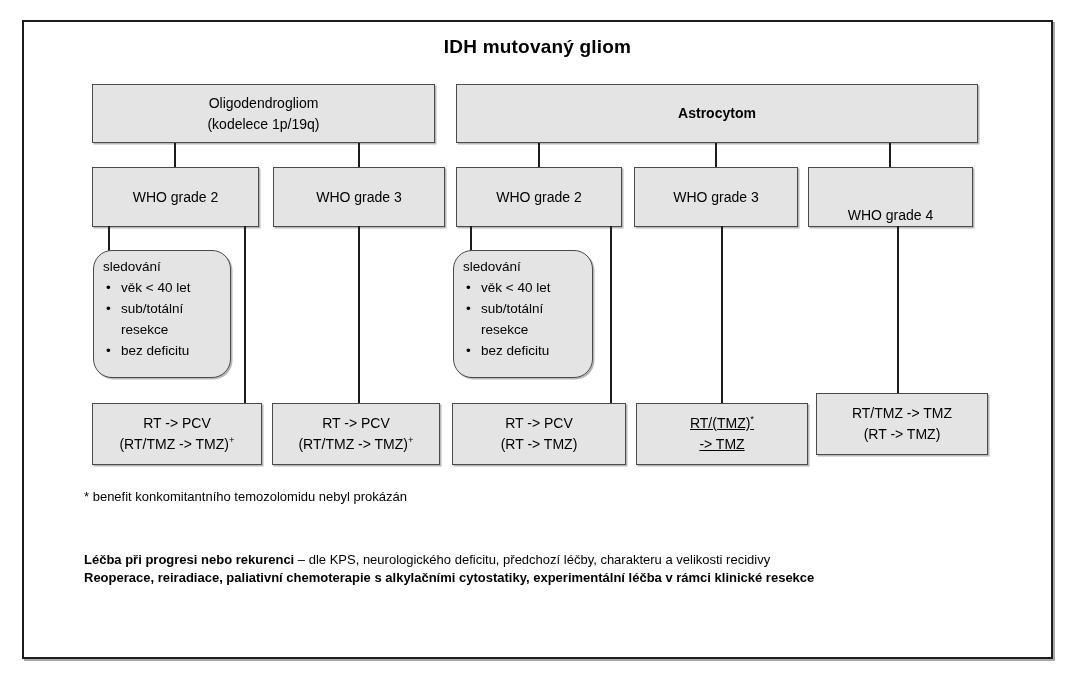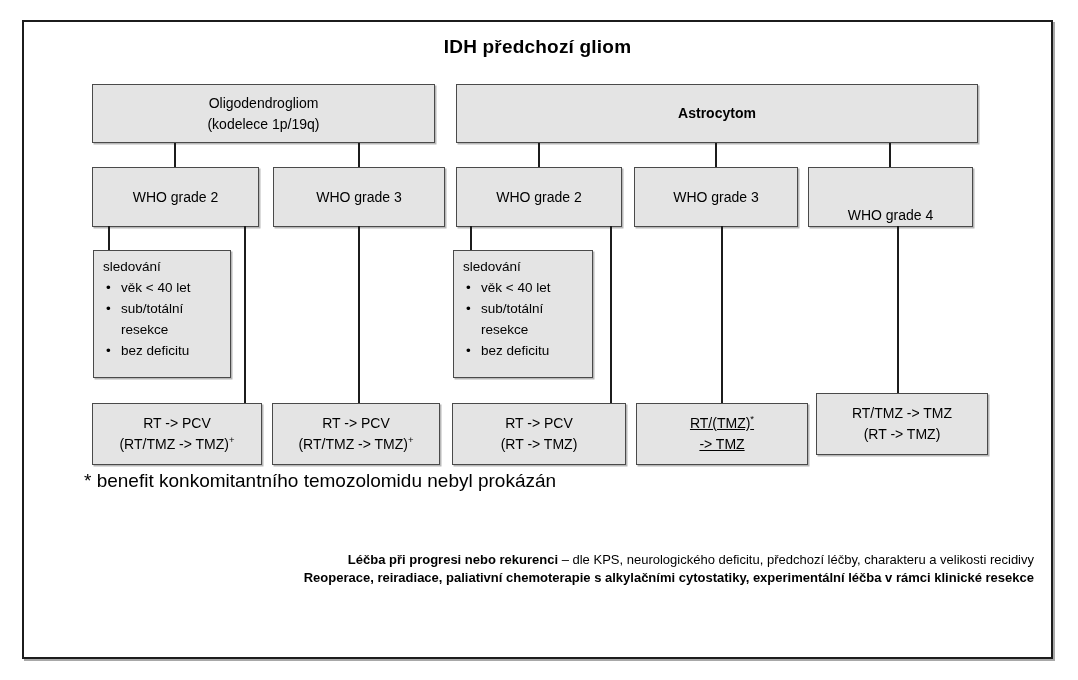--- a/index.html
+++ b/index.html
@@ -6,38 +6,38 @@
   body{font-family:"Liberation Sans",sans-serif;color:#000;}
   .canvas{position:relative;width:1078px;height:680px;background:#fff;overflow:hidden;}
   .frame{position:absolute;left:22px;top:20px;width:1031px;height:639px;
          box-sizing:border-box;border:2px solid #1c1c1c;box-shadow:2px 2px 0 #a8a8a8;background:#fff;}
   .title{position:absolute;left:22px;top:36px;width:1031px;text-align:center;
          font-size:19px;font-weight:bold;letter-spacing:.2px;}
   .box{position:absolute;box-sizing:border-box;background:#e4e4e4;border:1.5px solid #4a4a4a;
        box-shadow:1.5px 1.5px 0 #b8b8b8;display:flex;flex-direction:column;
        align-items:center;justify-content:center;font-size:14px;line-height:21px;text-align:center;}
   .obs{align-items:stretch;justify-content:flex-start;text-align:left;
-       font-size:13.5px;line-height:21px;padding:5px 3px 3px 9px;}
+       font-size:13.5px;line-height:21px;padding:5px 3px 3px 9px;border-radius:19px;}
   .obs .brow{display:flex;}
   .obs .bul{flex:0 0 15px;padding-left:3px;}
   .obs .btxt{flex:1;padding-right:2px;}
   .vline{position:absolute;width:1.5px;background:#1c1c1c;}
   sup{font-size:9.5px;line-height:0;}
-  .footnotes{position:absolute;left:84px;top:473px;font-size:19px;line-height:16px;width:940px;}
-  .recurrence{position:absolute;left:84px;top:551px;font-size:13px;line-height:17.5px;width:950px;text-align:right;}
+  .footnotes{position:absolute;left:84px;top:489px;font-size:13px;line-height:16px;width:940px;}
+  .recurrence{position:absolute;left:84px;top:551px;font-size:13px;line-height:17.5px;width:950px;}
   .b{font-weight:bold;}
 </style>
 </head>
 <body>
 
 <div class="canvas">
 
   <div class="frame"></div>
 
-  <div class="title">IDH předchozí gliom</div>
+  <div class="title">IDH mutovaný gliom</div>
 
   <div class="box" style="left:92px;top:84px;width:343px;height:59px;">
     <div>Oligodendrogliom</div>
     <div>(kodelece 1p/19q)</div>
   </div>
   <div class="box" style="left:456px;top:84px;width:522px;height:59px;font-weight:bold;">
     <div>Astrocytom</div>
   </div>
 
   <div class="vline" style="left:174px;top:143px;height:25px;"></div>

